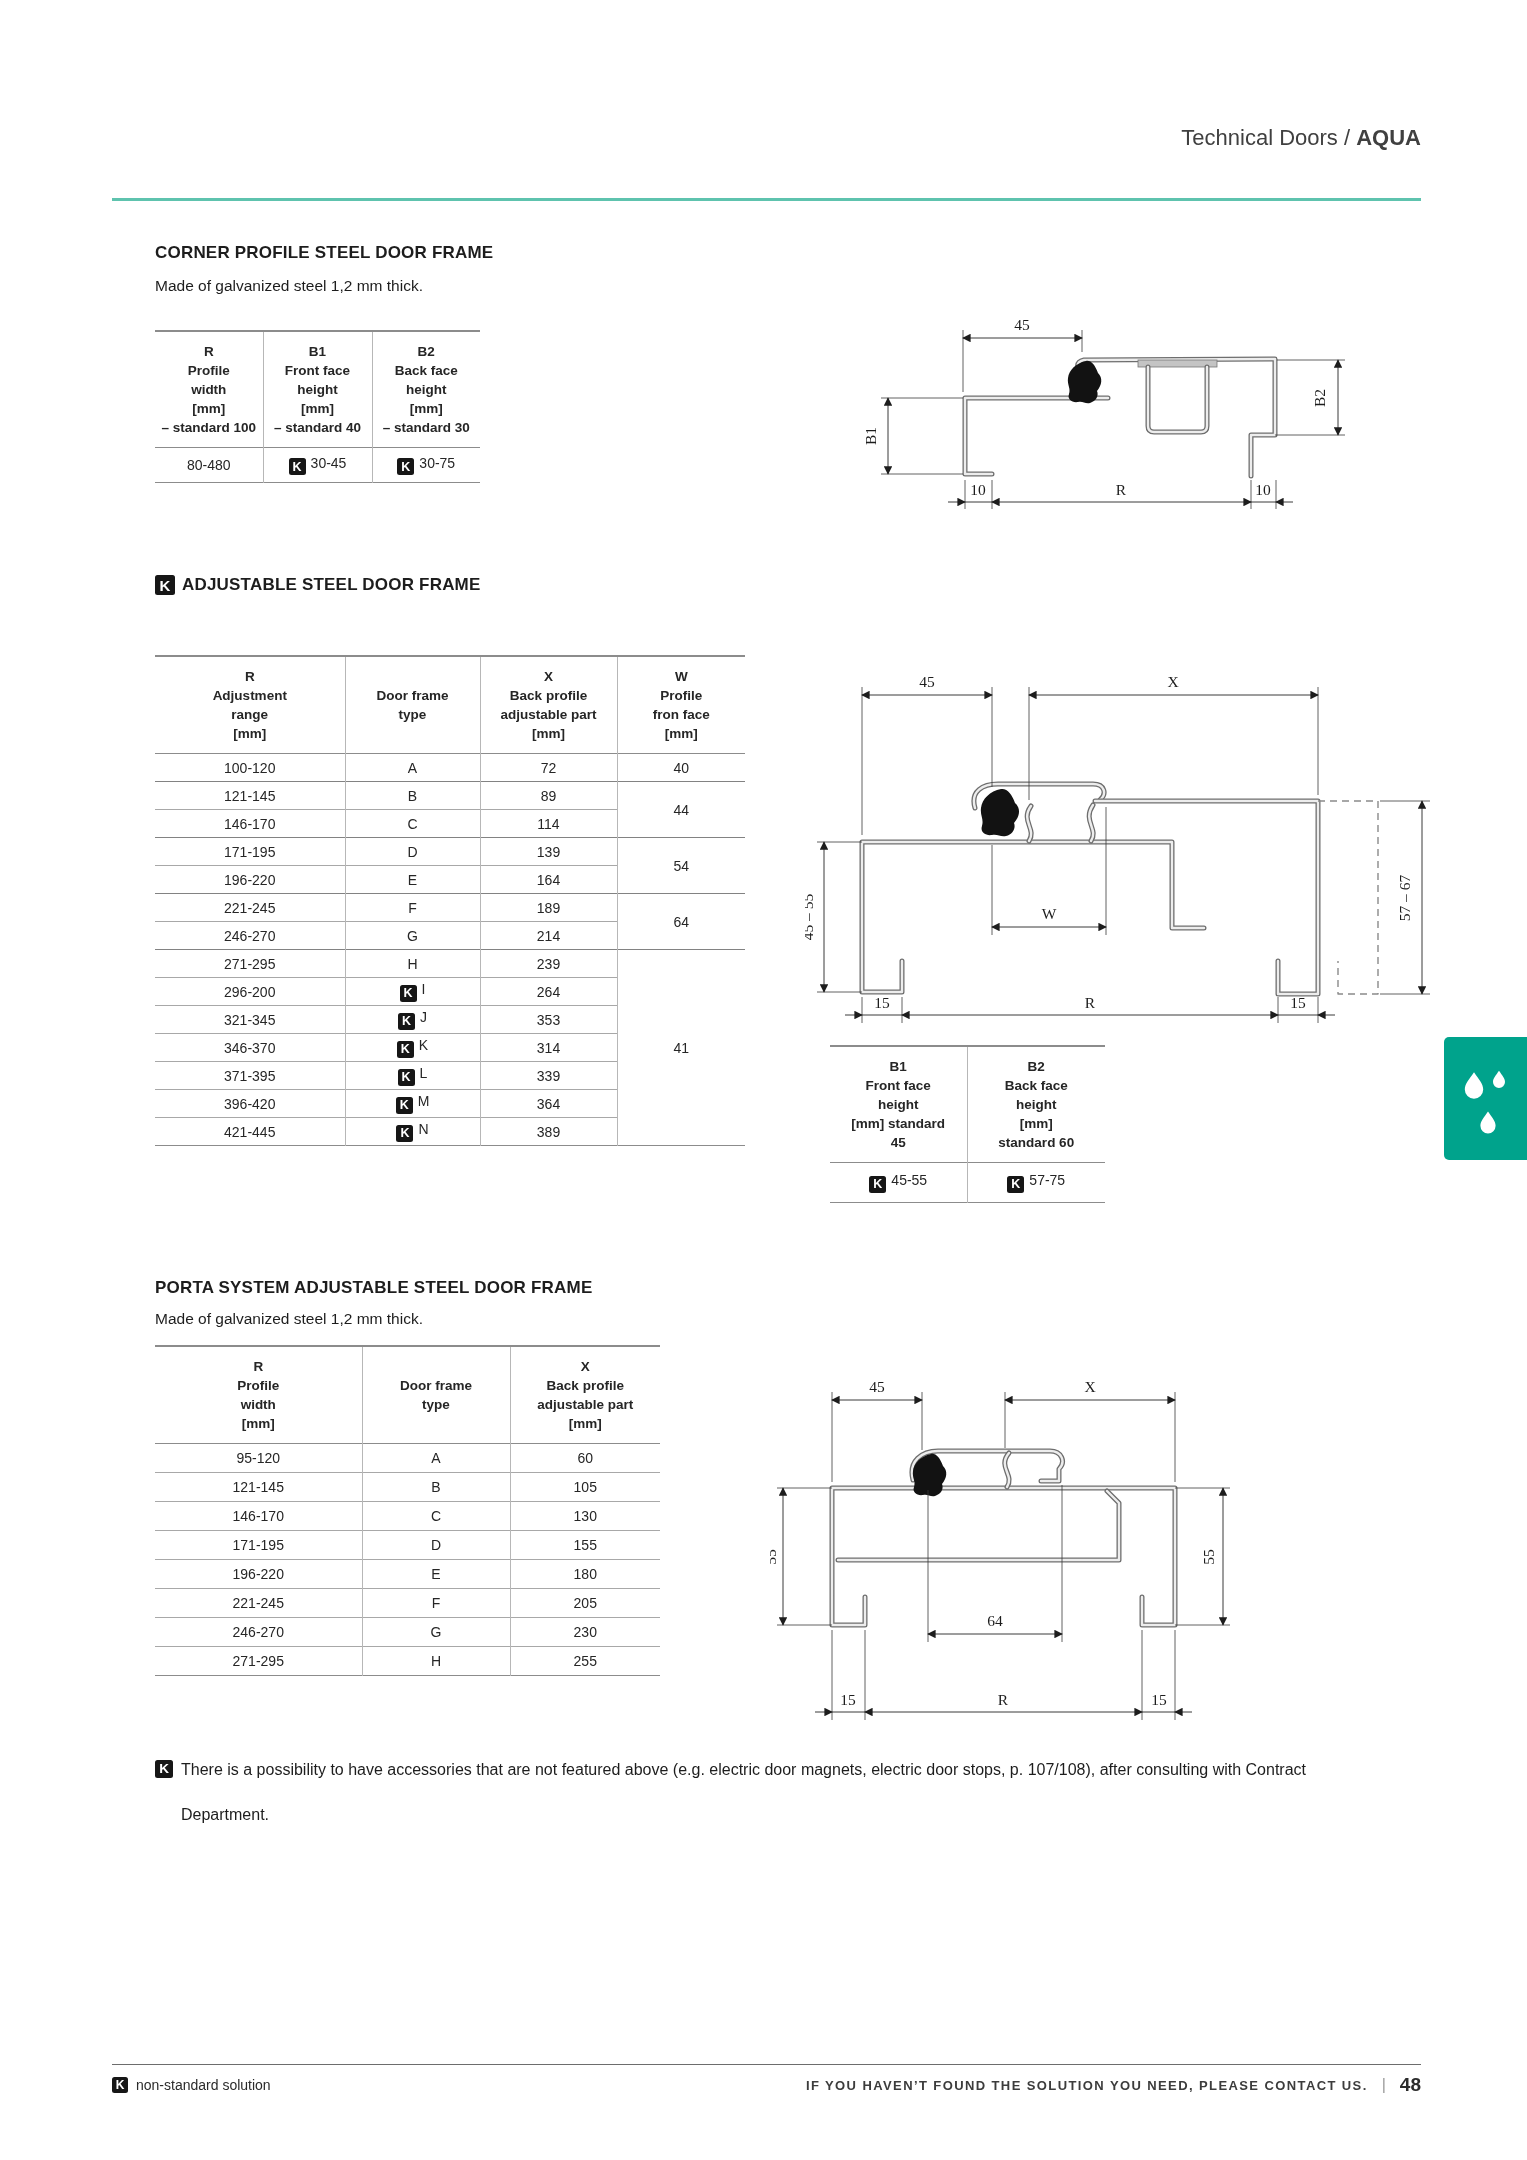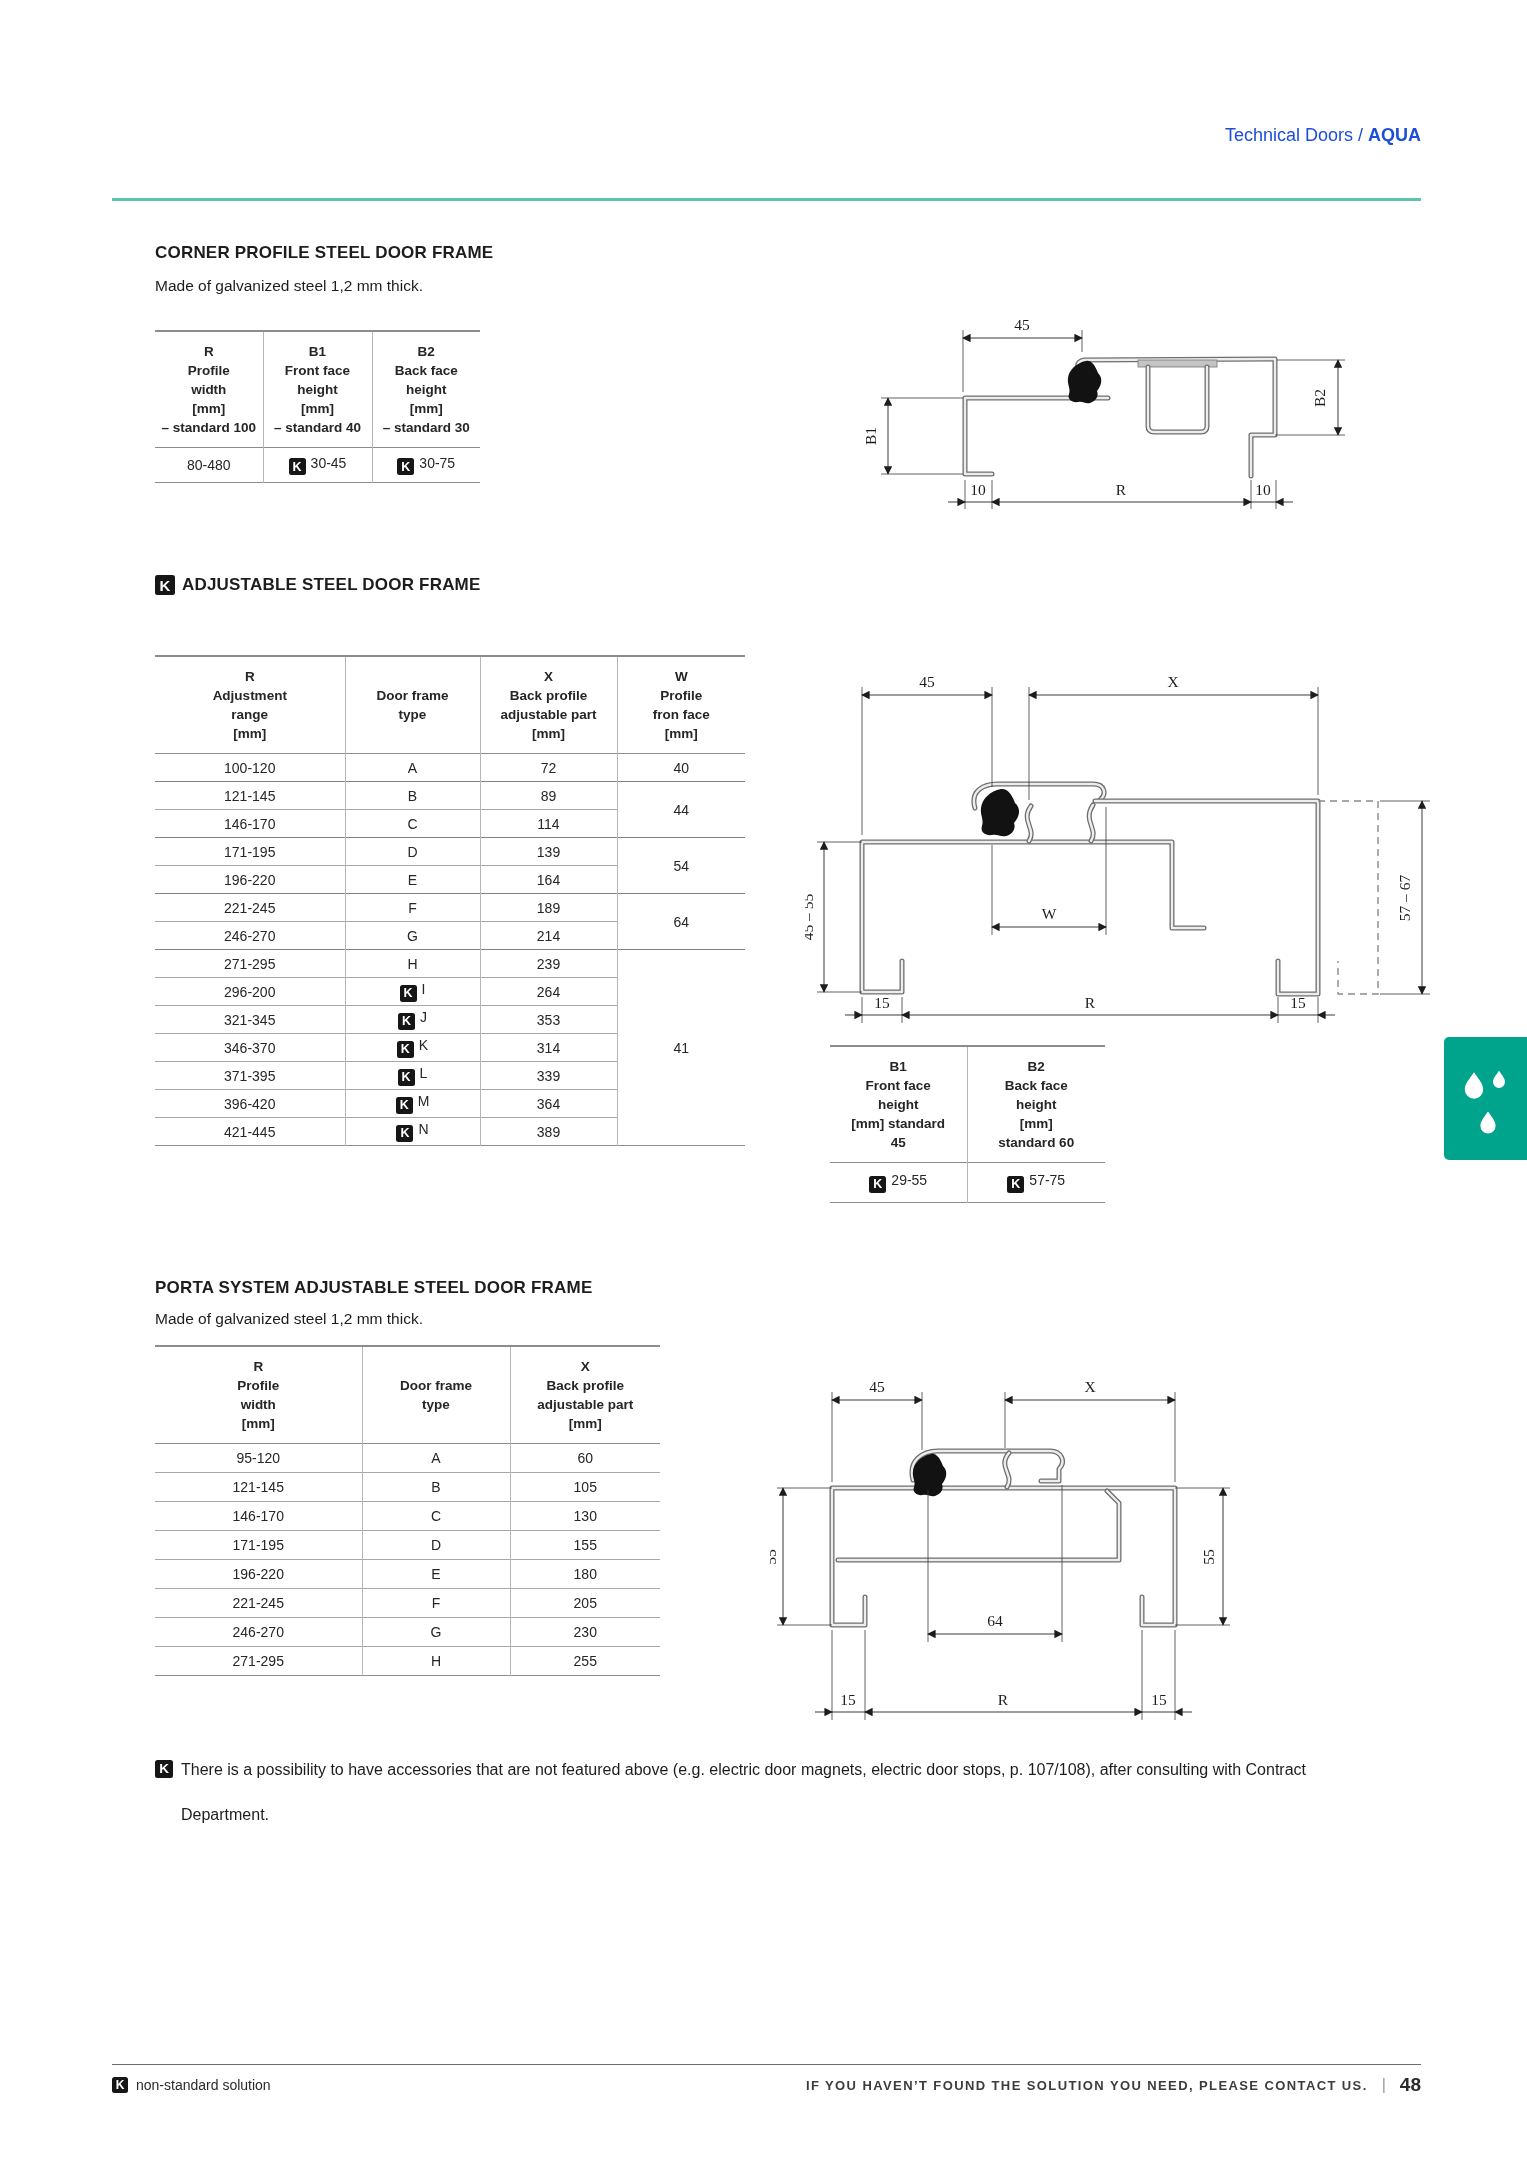--- a/index.html
+++ b/index.html
@@ -1,20 +1,20 @@
 <!DOCTYPE html>
 <html><head>
 <meta charset="utf-8">
 <style>
   html,body{margin:0;padding:0;background:#e9e9e9;}
   .page{position:relative;width:1527px;height:2160px;background:#ffffff;
         font-family:"Liberation Sans",sans-serif;color:#1f1f1f;overflow:hidden;}
 
   
-  .breadcrumb{position:absolute;top:125px;right:106px;font-size:18px;color:#1d4ed8;}
+  .breadcrumb{position:absolute;top:125px;right:106px;font-size:22px;color:#404040;}
   .breadcrumb b{font-weight:700;}
   .header-rule{position:absolute;top:198px;left:112px;width:1309px;height:3px;background:#5ec3ae;}
 
   
   .sec-title{position:absolute;font-size:17px;font-weight:700;letter-spacing:.2px;color:#1d1d1d;display:flex;align-items:center;gap:7px;}
   .sec-sub{position:absolute;font-size:15.5px;color:#1d1d1d;}
 
   
   .k-icon{display:inline-flex;align-items:center;justify-content:center;
           width:17px;height:17px;background:#161616;color:#ffffff;font-weight:700;
@@ -347,21 +347,21 @@
             <div class="pre">B2
 Back face
 height
 [mm]
 standard 60</div>
           </th>
       </tr>
     </thead>
     <tbody>
       <tr style="height:40px;">
-        <td class="withk"><span class="k-icon">K</span><span>29-55</span></td>
+        <td class="withk"><span class="k-icon">K</span><span>45-55</span></td>
         <td class="withk"><span class="k-icon">K</span><span>57-75</span></td>
       </tr>
     </tbody>
   </table>
 
   <div class="aqua-tab">
     <svg width="83" height="123" viewBox="0 0 83 123">
       <g transform="translate(30,48) scale(1.15)" fill="#ffffff">
         <path d="M0,-11 C4,-5 8,-1 8,4 A8,8 0 1,1 -8,4 C-8,-1 -4,-5 0,-11 Z"></path>
       </g>

